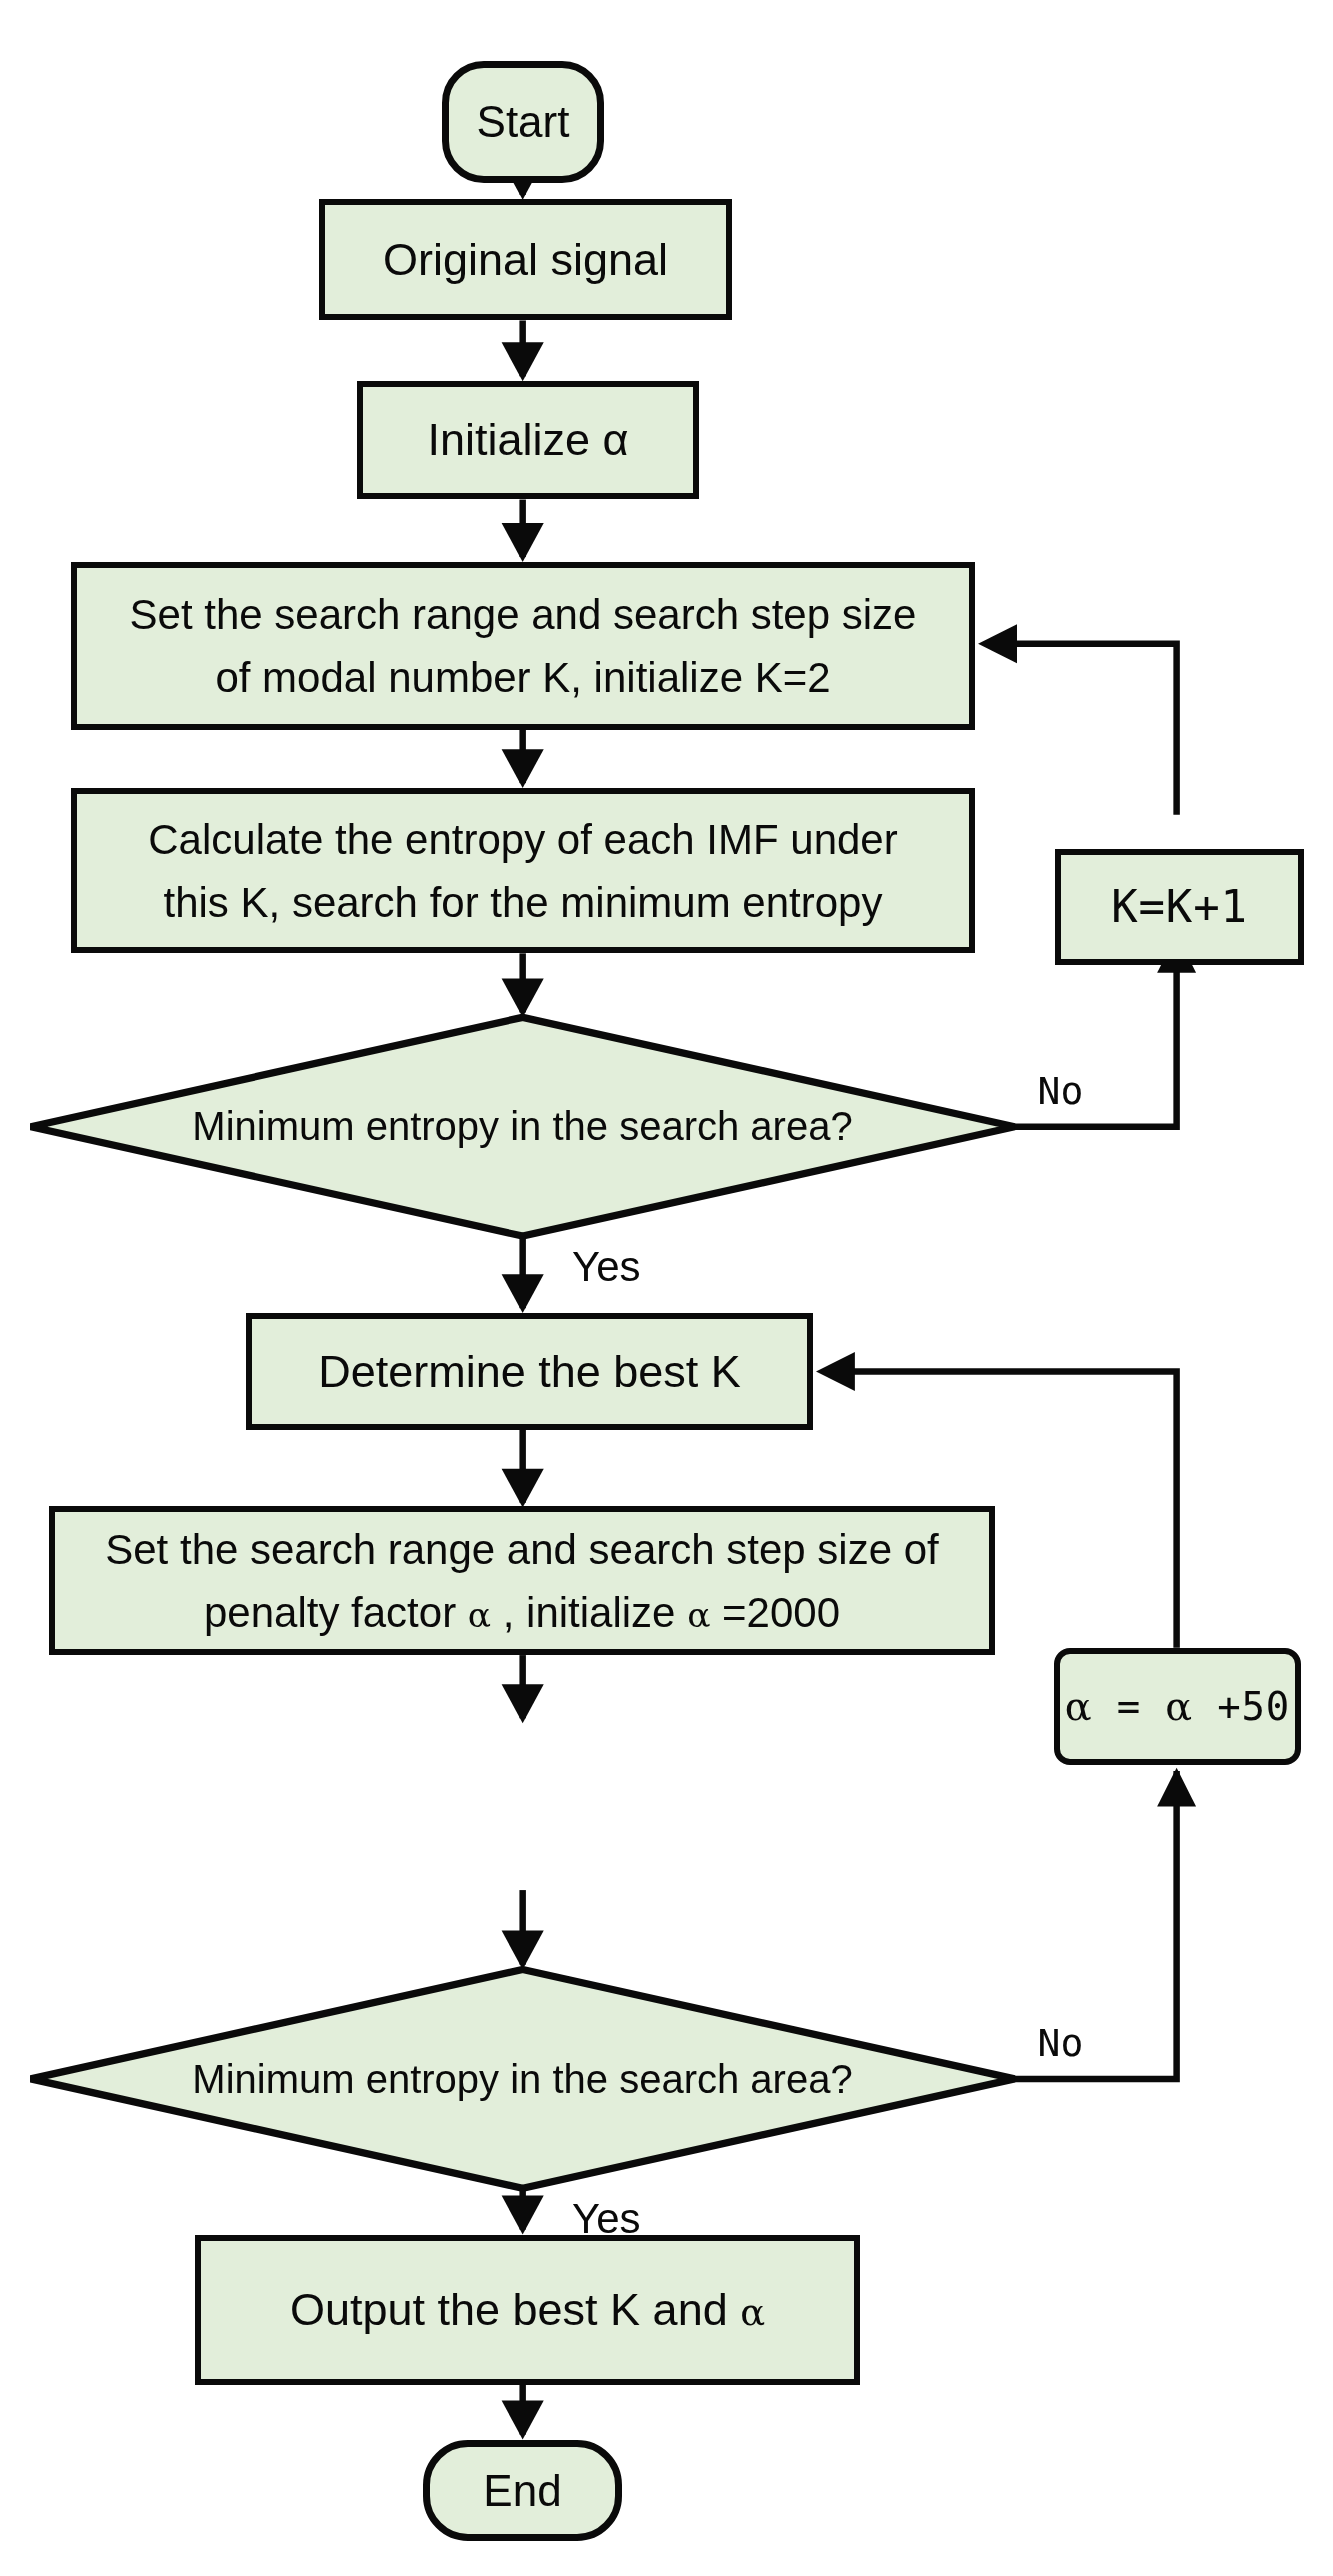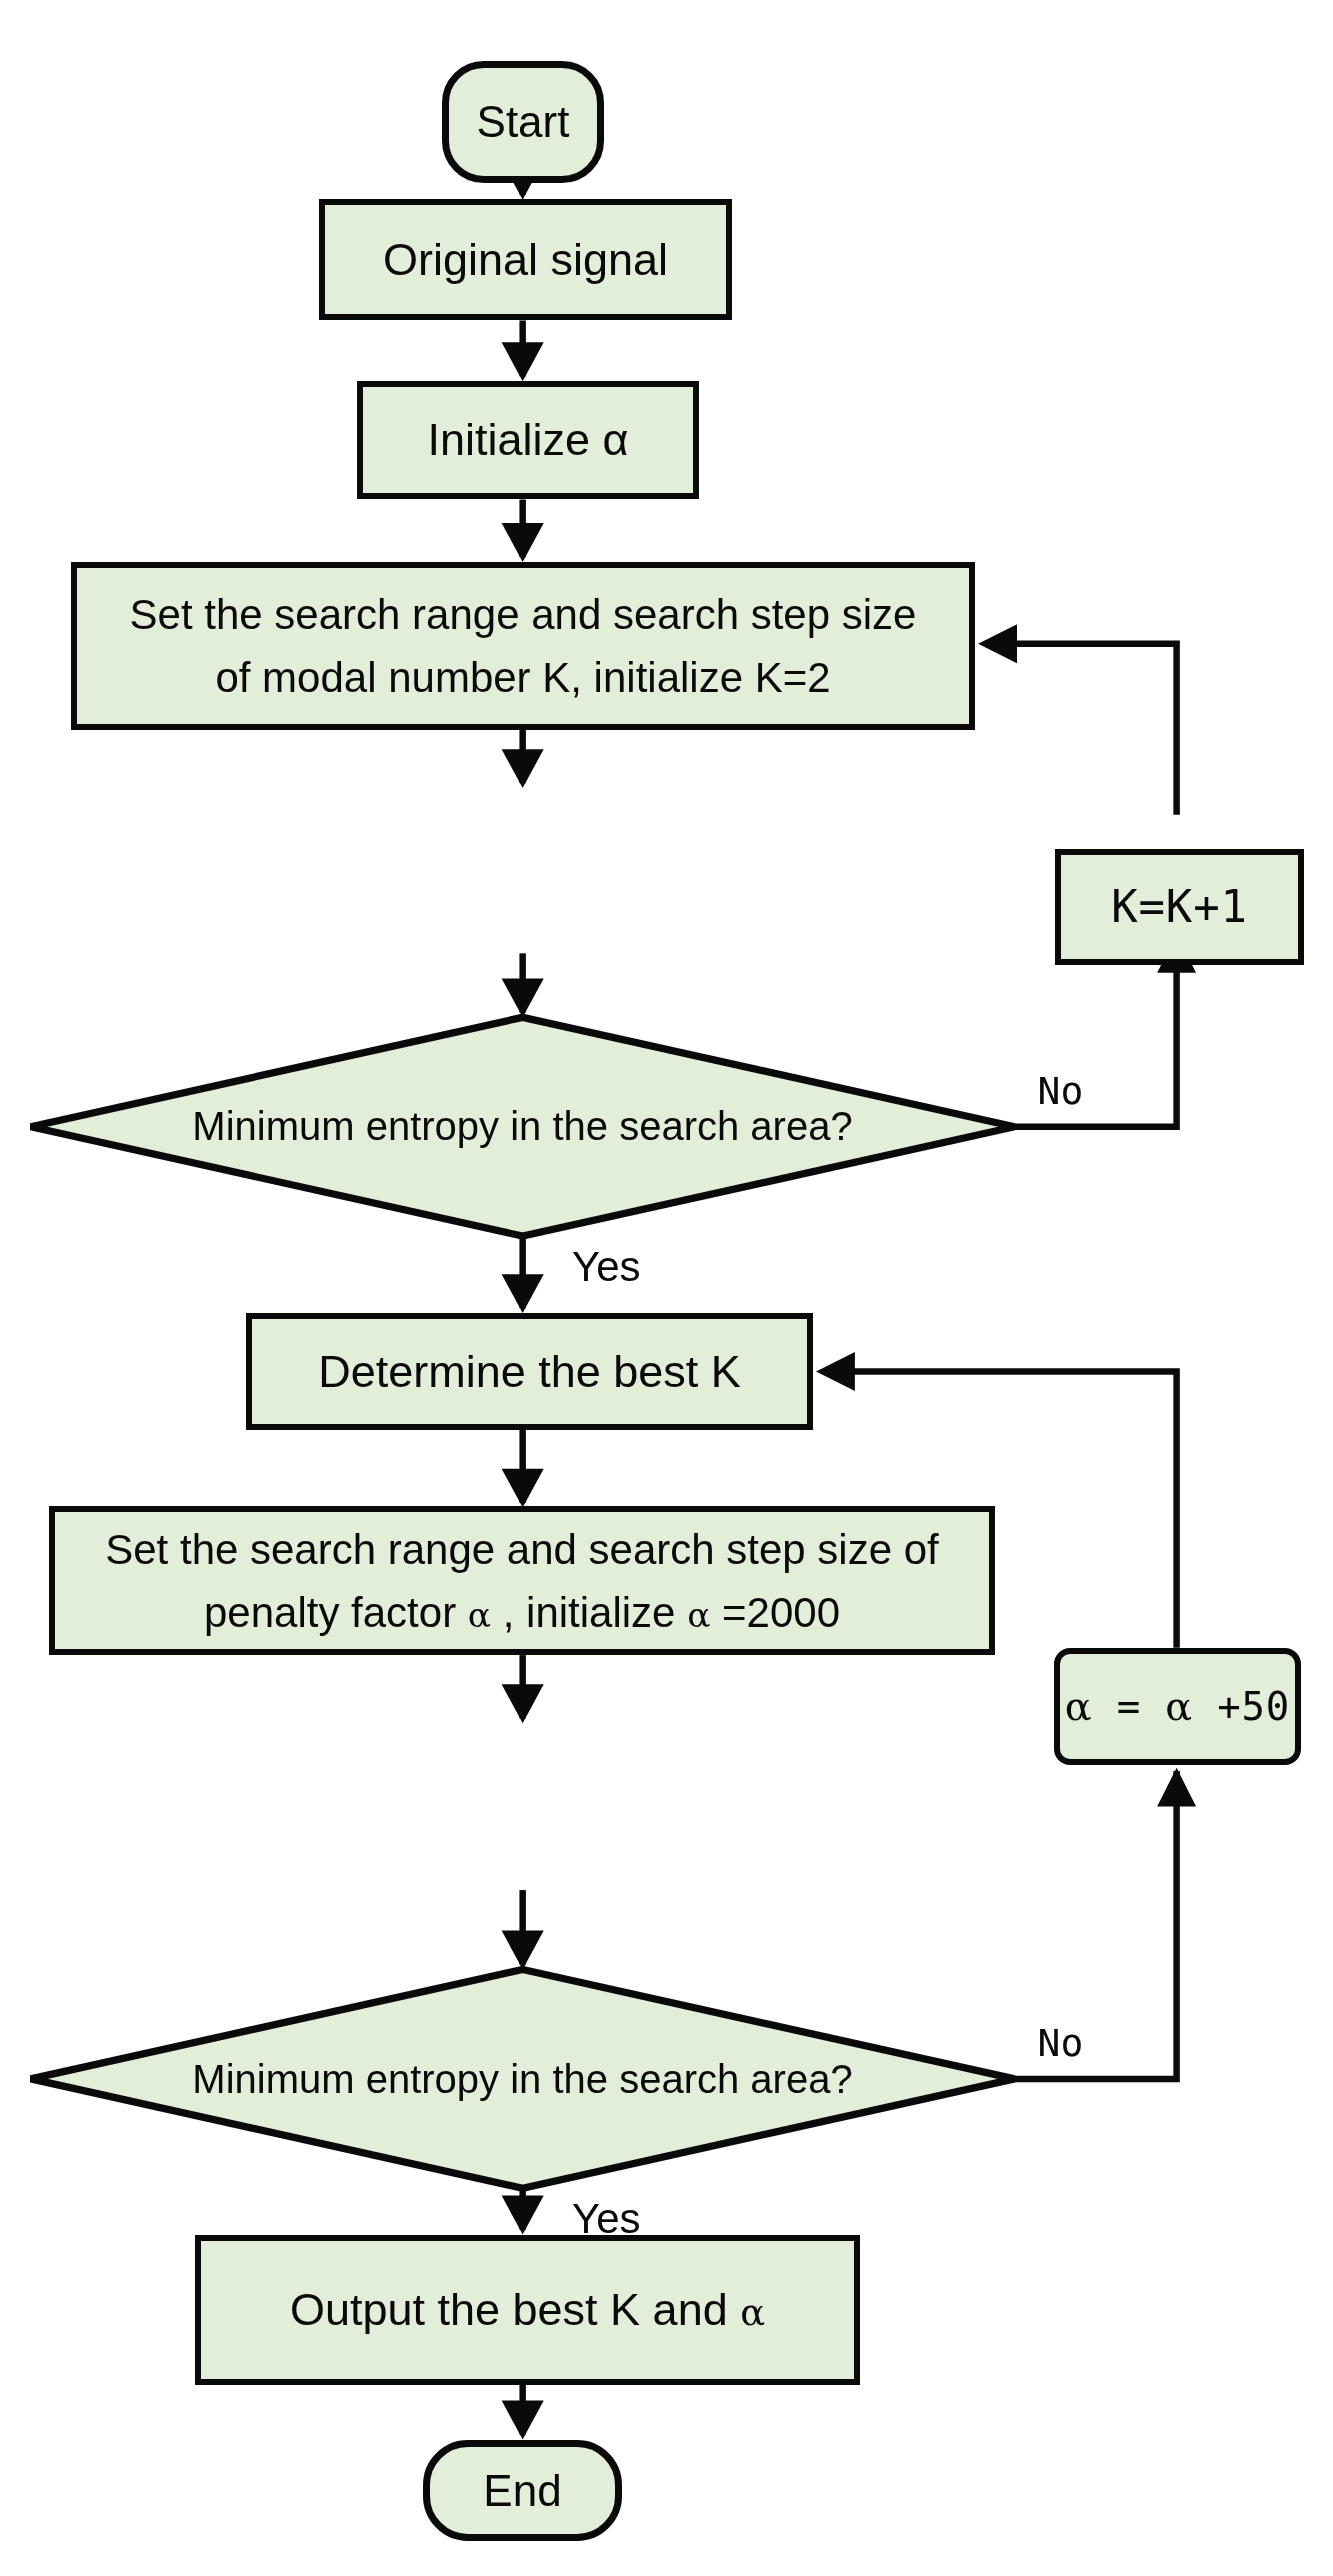--- a/index.html
+++ b/index.html
@@ -109,20 +109,24 @@
 
   <div class="node f55" style="left:357px;top:381px;width:342px;height:118px;">
     <span>Initialize α</span>
   </div>
 
   <div class="node f52" style="left:71px;top:562px;width:904px;height:168px;">
     <span>Set the search range and search step size</span>
     <span>of modal number K, initialize K=2</span>
   </div>
 
+  <div class="node f52" style="left:71px;top:788px;width:904px;height:165px;">
+    <span>Calculate the entropy of each IMF under</span>
+    <span>this K, search for the minimum entropy</span>
+  </div>
 
   <div class="diamond-label" style="left:113px;top:1099px;width:819px;height:55px;">
     <span>Minimum entropy in the search area?</span>
   </div>
 
   <div class="node mono" style="left:1055px;top:849px;width:249px;height:116px;">
     <span>K=K+1</span>
   </div>
 
   <div class="node f55" style="left:246px;top:1313px;width:567px;height:117px;">

